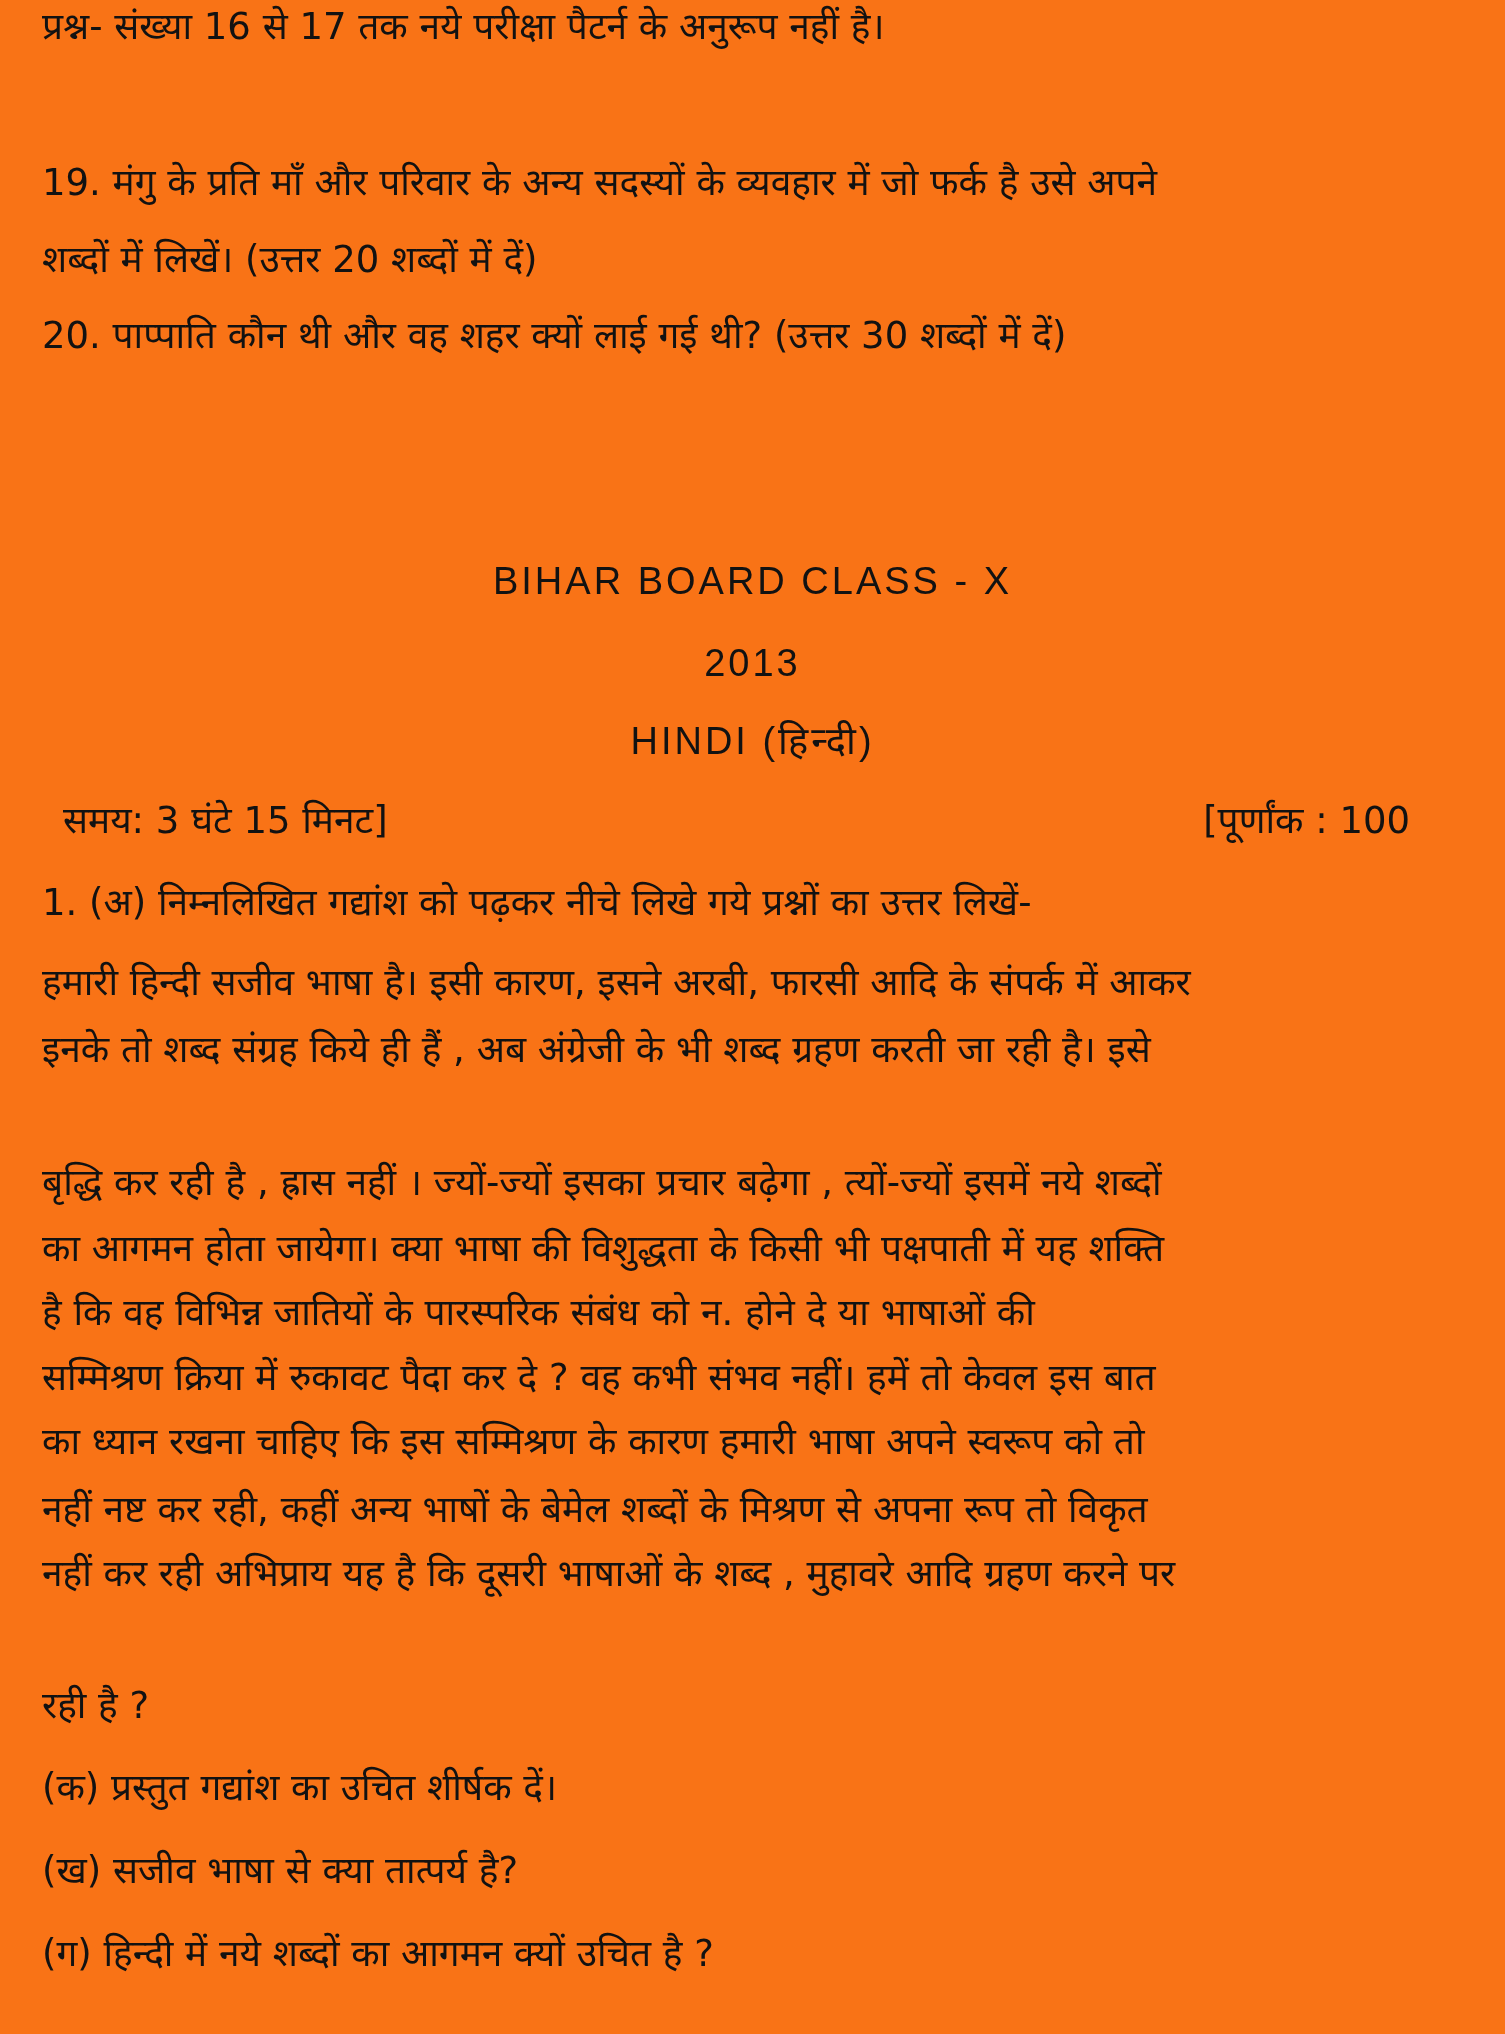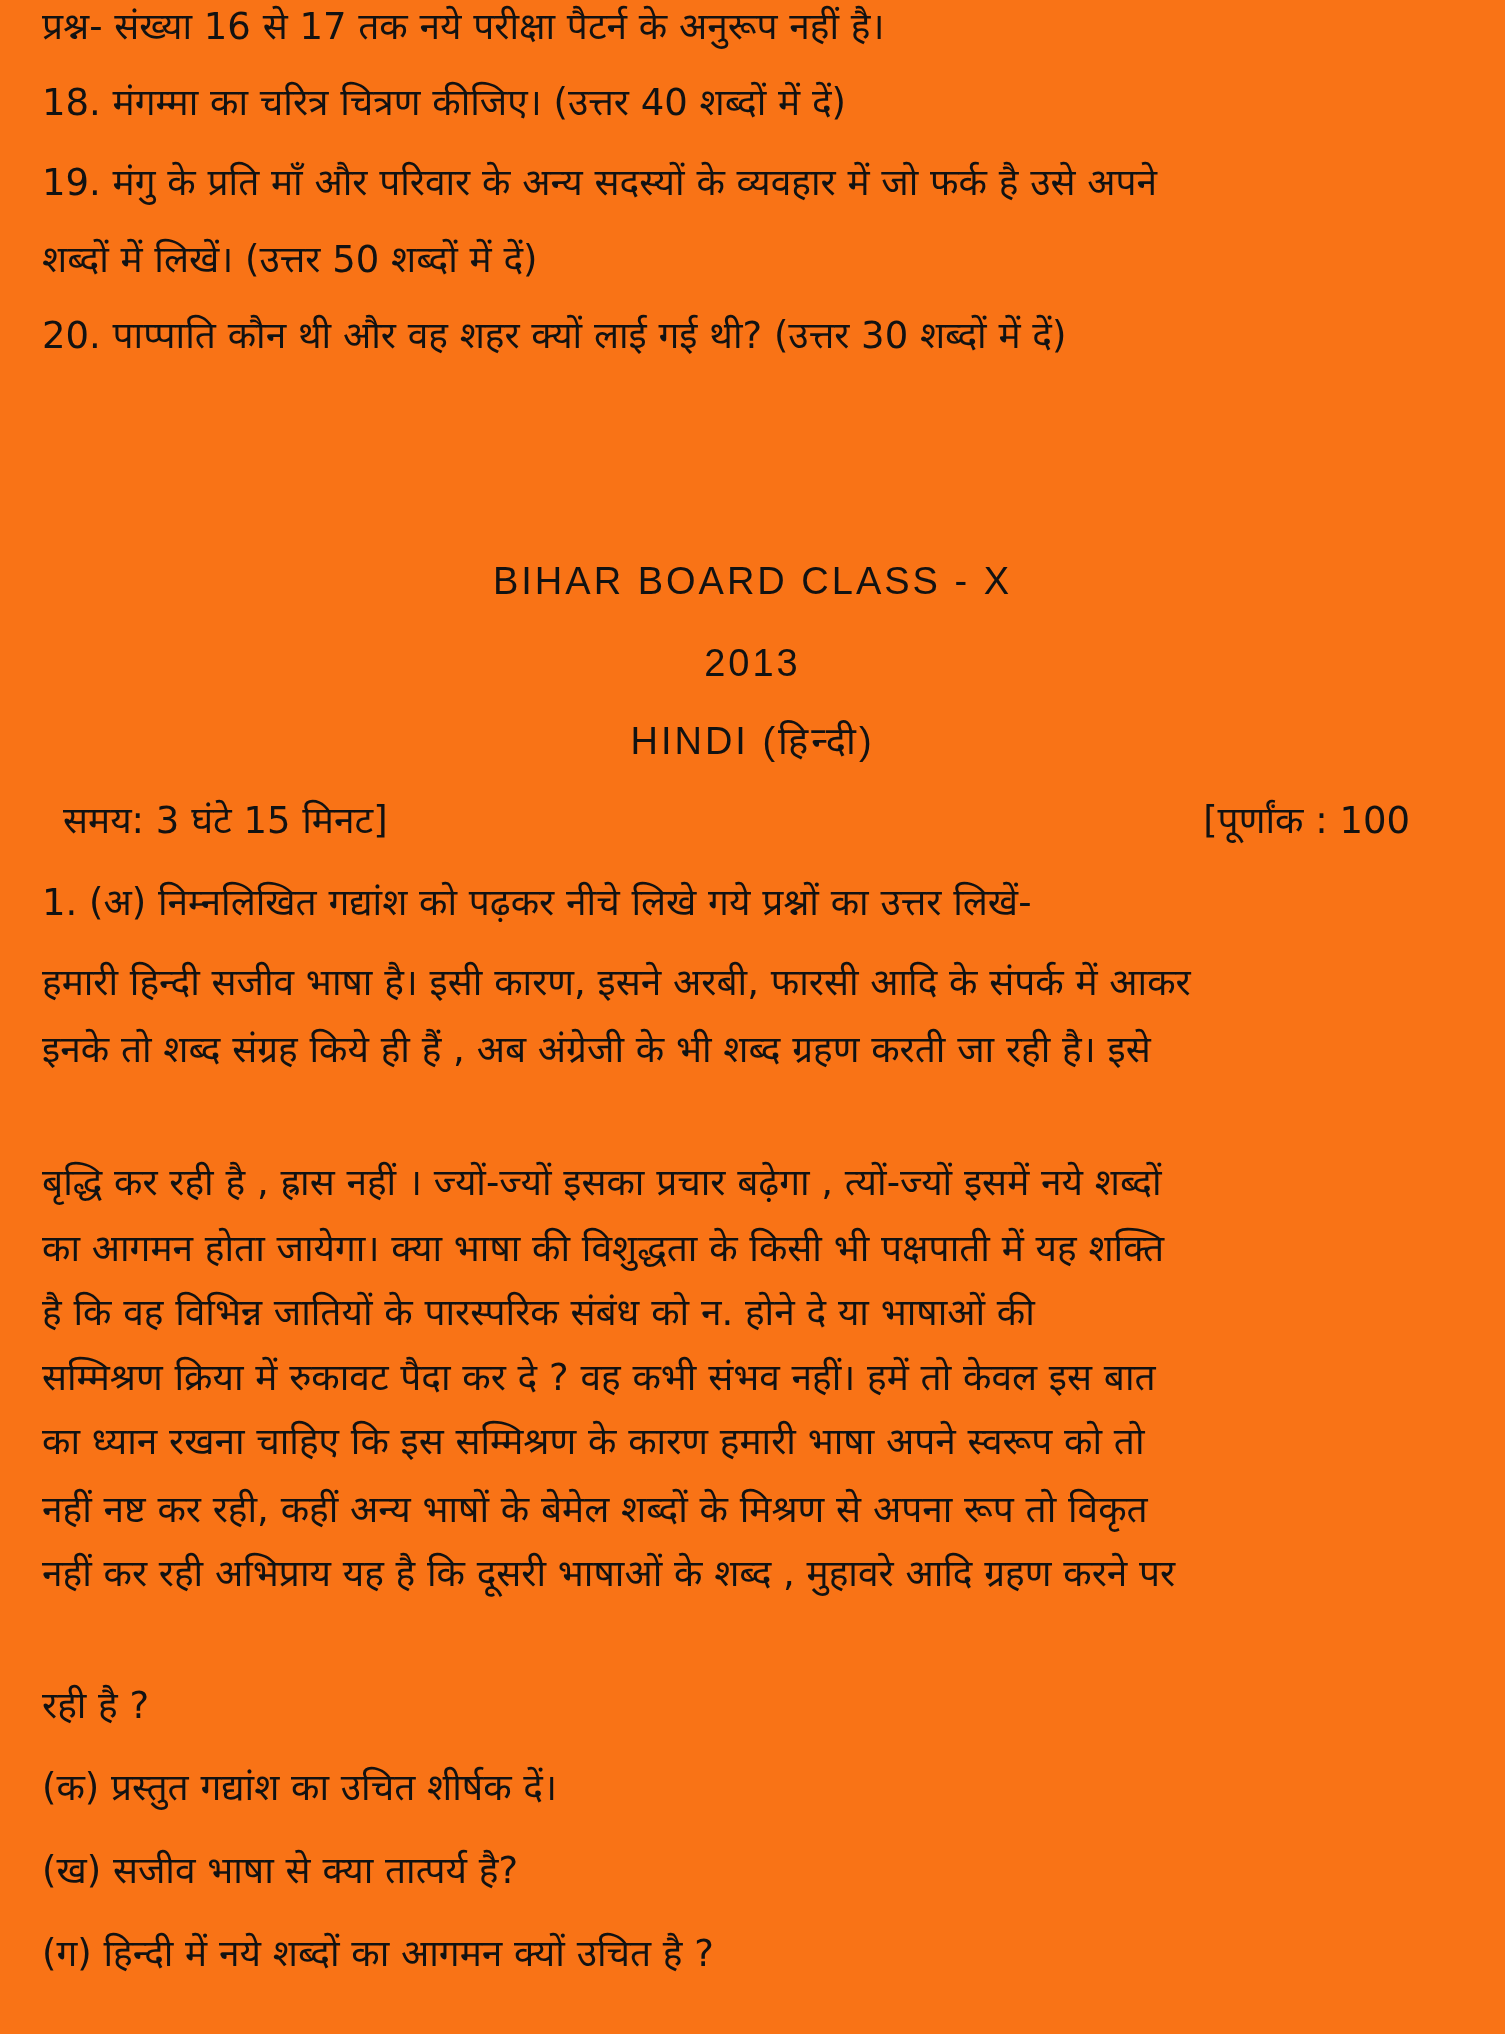--- a/index.html
+++ b/index.html
@@ -34,23 +34,22 @@
   }
   .meta-left { left: 63px; text-align: center; }
   .meta-right { left: auto; right: 95px; }
 </style>
 </head>
 <body>
 
 <div class="page">
 
   <div class="line" style="top:4px">प्रश्न- संख्या 16 से 17 तक नये परीक्षा पैटर्न के अनुरूप नहीं है।</div>
-  <div class="line" style="top:80px">18. मंगम्मा का चरित्र चित्रण कीजिए। (उत्तर 40 शब्दों में दें)</div>
   <div class="line" style="top:160px">19. मंगु के प्रति माँ और परिवार के अन्य सदस्यों के व्यवहार में जो फर्क है उसे अपने</div>
-  <div class="line" style="top:237px">शब्दों में लिखें। (उत्तर 50 शब्दों में दें)</div>
+  <div class="line" style="top:237px">शब्दों में लिखें। (उत्तर 20 शब्दों में दें)</div>
   <div class="line" style="top:313px">20. पाप्पाति कौन थी और वह शहर क्यों लाई गई थी? (उत्तर 30 शब्दों में दें)</div>
 
   <div class="line center latin-heading" style="top:558px">BIHAR BOARD CLASS - X</div>
   <div class="line center latin-heading" style="top:640px">2013</div>
   <div class="line center latin-heading" style="top:718px">HINDI (हिन्दी)</div>
 
   <div class="line meta-left" style="top:798px">समय: 3 घंटे 15 मिनट]</div>
   <div class="line meta-right" style="top:798px">[पूर्णांक : 100</div>
 
   <div class="line" style="top:880px">1. (अ) निम्नलिखित गद्यांश को पढ़कर नीचे लिखे गये प्रश्नों का उत्तर लिखें-</div>

